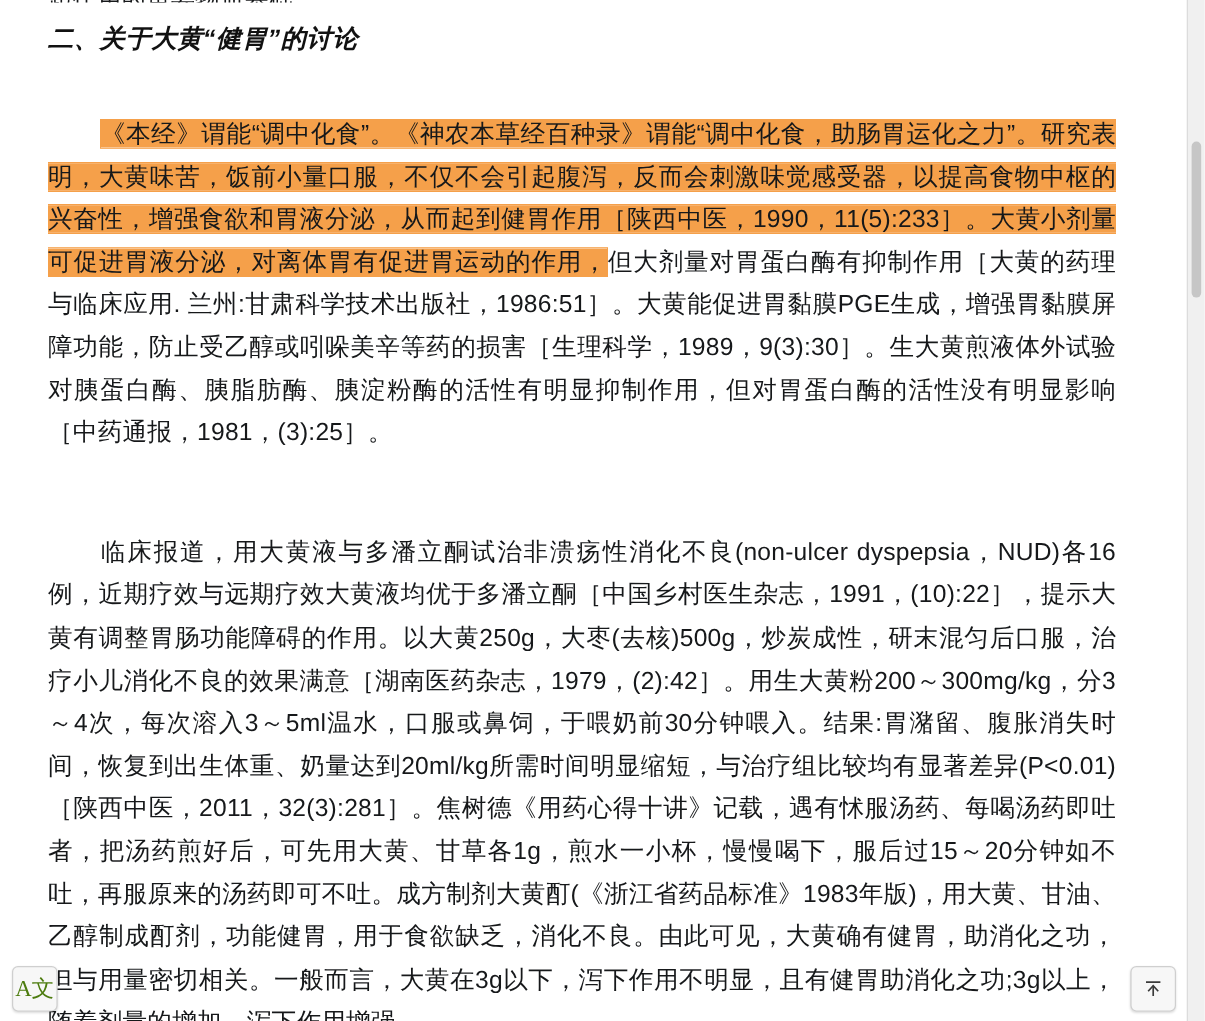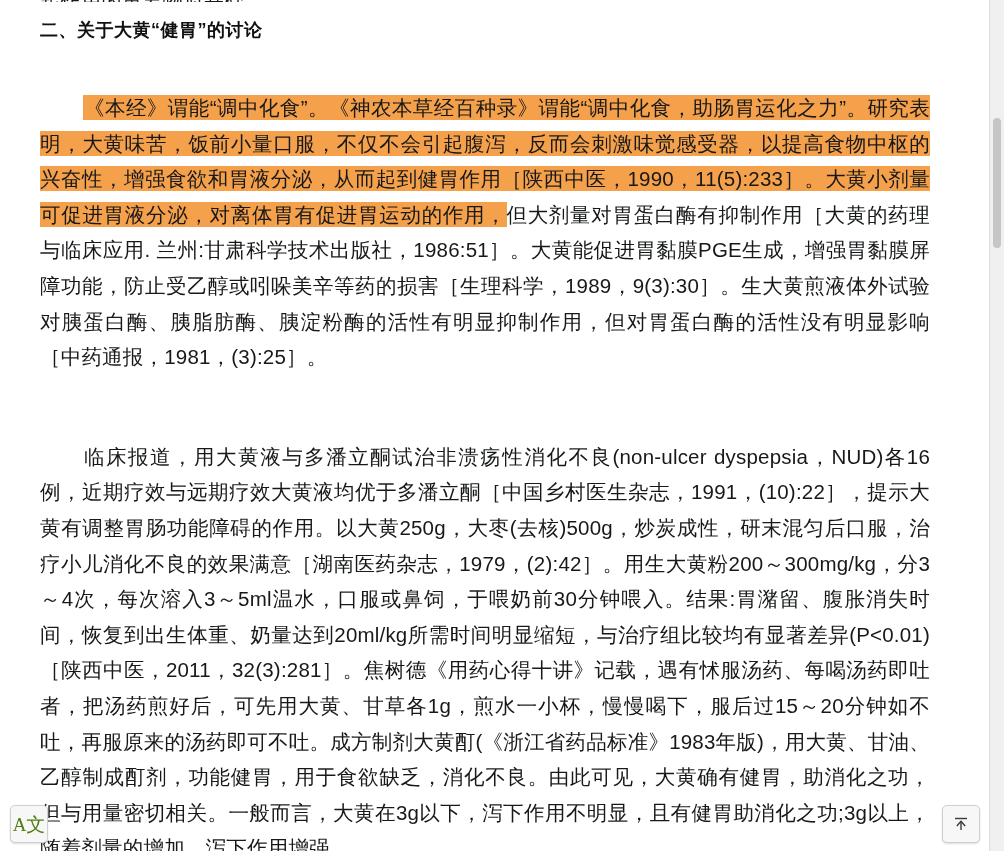--- a/index.html
+++ b/index.html
@@ -32,25 +32,26 @@
     font-size: 20px;
     line-height: 22px;
     color: #16181a;
     height: 12px;
     overflow: hidden;
     white-space: nowrap;
     letter-spacing: 0.5px;
     margin-top: -10px;
   }
   h2.heading {
-    font-size: 18px;
+    font-size: 21px;
     font-weight: bold;
     color: #111;
     margin: 16px 0 10px 0;
     letter-spacing: 0.5px;
+    font-style: italic;
   }
   p.para {
     font-size: 20.5px;
     line-height: 35.6px;
     margin: 0;
     text-align: justify;
     text-justify: inter-ideograph;
     letter-spacing: 0.2px;
     color: #16181a;
   }

